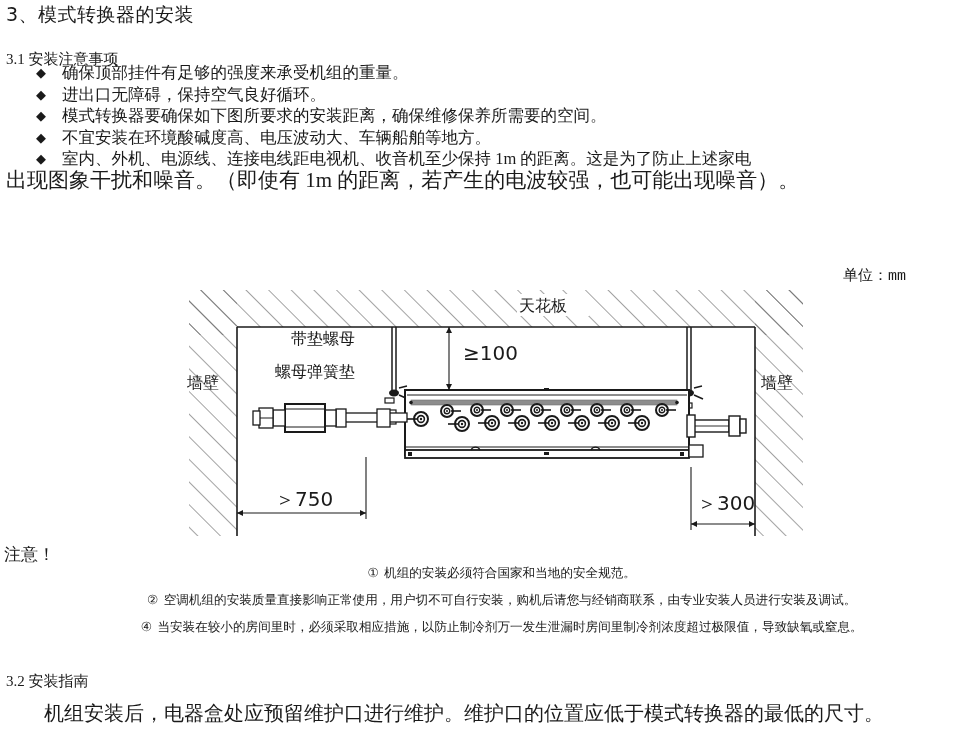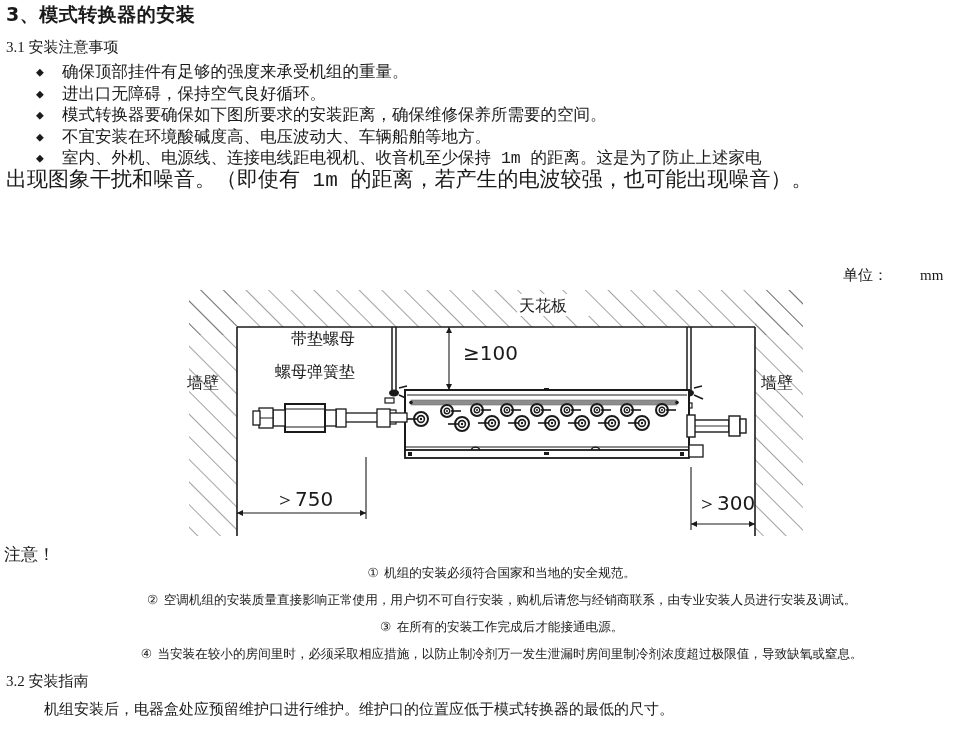--- a/index.html
+++ b/index.html
@@ -15,45 +15,44 @@
     color: #1a1a1a;
     overflow: hidden;
   }
 
   
   .h-section {
     position: absolute;
     left: 6px;
     top: 2px;
     font-family: "DejaVu Sans", "Liberation Sans", sans-serif;
-    font-weight: bold;
+    font-weight: normal;
     font-size: 19px;
     letter-spacing: 0.5px;
     white-space: nowrap;
   }
   .h-sub {
     position: absolute;
     font-size: 15px;
     white-space: nowrap;
   }
-  #sub-31 { left: 6px; top: 38px; }
+  #sub-31 { left: 6px; top: 50px; }
   #sub-32 { left: 6px; top: 672px; }
 
   .bullets {
     position: absolute;
     left: 36px;
     top: 62px;
     width: 930px;
   }
   .bullet-row {
     display: block;
     font-size: 16.5px;
     line-height: 21.5px;
     white-space: nowrap;
-    font-family: Liberation Mono, monospace;
   }
   .bul-mark {
     display: inline-block;
     width: 26px;
     font-size: 13px;
     vertical-align: top;
   }
   .bul-text { display: inline; }
   .bul-cont {
     display: block;
@@ -83,34 +82,33 @@
   }
   .note-num {
     display: inline-block;
     width: 22px;
   }
 
   .para-32 {
     position: absolute;
     left: 44px;
     top: 700px;
-    font-size: 15px;
+    font-size: 20px;
     white-space: nowrap;
   }
 
   .unit-label {
     position: absolute;
     left: 843px;
     top: 266px;
     font-size: 15px;
     white-space: nowrap;
   }
   .unit-label .mm {
-    font-family: Liberation Serif, serif;
-    margin-left: 32px;
+    font-family: Liberation Mono, monospace;
   }
 
   
   #diagram {
     position: absolute;
     left: 11px;
     top: 282px;
     width: 840px;
     height: 262px;
   }
@@ -406,21 +404,18 @@
 
 <div class="notice-head">注意！</div>
 <div class="notes">
   <div class="note-row">
     <span class="note-num">①</span><span>机组的安装必须符合国家和当地的安全规范。</span>
   </div>
   <div class="note-row">
     <span class="note-num">②</span><span>空调机组的安装质量直接影响正常使用，用户切不可自行安装，购机后请您与经销商联系，由专业安装人员进行安装及调试。</span>
   </div>
   <div class="note-row">
-    <span class="note-num">③</span><span>在所有的安装工作完成后才能接通电源。</span>
-  </div>
-  <div class="note-row">
     <span class="note-num">④</span><span>当安装在较小的房间里时，必须采取相应措施，以防止制冷剂万一发生泄漏时房间里制冷剂浓度超过极限值，导致缺氧或窒息。</span>
   </div>
 </div>
 
 <div class="h-sub" id="sub-32">3.2 安装指南</div>
 <div class="para-32">机组安装后，电器盒处应预留维护口进行维护。维护口的位置应低于模式转换器的最低的尺寸。</div>
 
 </body></html>

